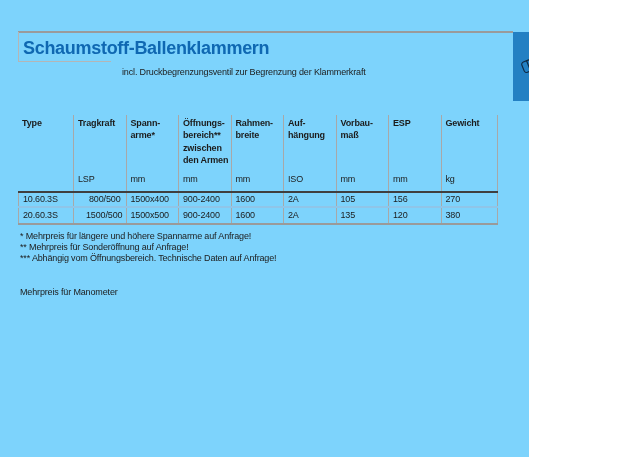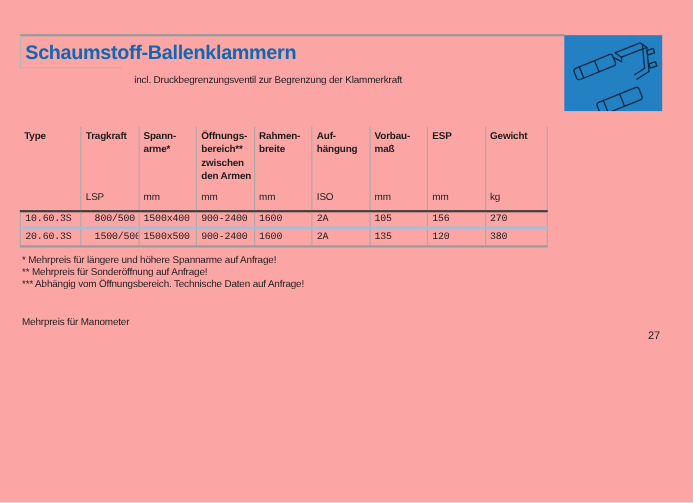--- a/index.html
+++ b/index.html
@@ -7,21 +7,21 @@
     --img-blue:#2380c3;
     --sep-blue:#8fc5e8;
     --line-gray:#9a9a9a;
     --line-light:#a8a8a8;
     --line-dark:#3f3f3f;
     --box-gray:#b5b5b5;
     --ink:#1c1c1c;
   }
   html,body{margin:0;padding:0;background:#fff;}
   #page{
-    position:relative;width:630px;height:457px;background:#fca5a5;overflow:hidden;
+    position:relative;width:529px;height:457px;background:#7dd3fc;overflow:hidden;
     font-family:"Liberation Sans",sans-serif;color:var(--ink);letter-spacing:-0.15px;
   }
   
   #top-rule{position:absolute;left:18px;top:31px;width:495px;height:2px;background:var(--line-gray);}
   #title-box{position:absolute;left:18px;top:32px;width:92px;height:29px;
     border-left:1.5px solid var(--box-gray);border-bottom:1.5px solid var(--box-gray);}
   #page-title{position:absolute;left:23px;top:38px;font-size:18px;font-weight:bold;
     color:var(--title-blue);letter-spacing:-0.3px;white-space:nowrap;}
   #subtitle{position:absolute;left:122px;top:65px;font-size:9px;line-height:14px;white-space:nowrap;}
   
@@ -34,21 +34,21 @@
     border-left:1px solid var(--line-light);padding:2px 2px 0 4px;}
   .h-cell:first-child{border-left:none;}
   .h-cell:last-child{border-right:1px solid var(--line-light);}
   .h-cell:nth-child(1){width:55px;}
   .h-cell:nth-child(9){width:57.5px;}
   .h-label{font-weight:bold;font-size:9px;line-height:12.3px;}
   .h-unit{font-size:9px;padding-bottom:7px;}
   #dark-line{height:2px;background:var(--line-dark);}
   #bottom-line{height:1.5px;background:var(--line-gray);}
   #sep-blue-line{height:2px;background:var(--sep-blue);}
-  .t-row{display:flex;height:13px;line-height:12.5px;font-family:Liberation Mono, monospace;}
+  .t-row{display:flex;height:13px;line-height:12.5px;}
   .t-row.second{height:15px;line-height:14px;}
   .t-cell{box-sizing:border-box;width:52.5px;font-size:9px;padding-left:4px;
     border-left:1px solid var(--line-light);white-space:nowrap;overflow:hidden;}
   .t-cell:first-child{width:55px;}
   .t-cell:nth-child(2){text-align:right;padding-right:5px;padding-left:12px;}
   .t-cell:nth-child(9){width:57.5px;}
   .t-cell:last-child{border-right:1px solid var(--line-light);}
   
   #footnotes{position:absolute;left:20px;top:231px;font-size:9px;line-height:11px;white-space:nowrap;}
   #manometer-note{position:absolute;left:20px;top:287px;font-size:9px;white-space:nowrap;}

